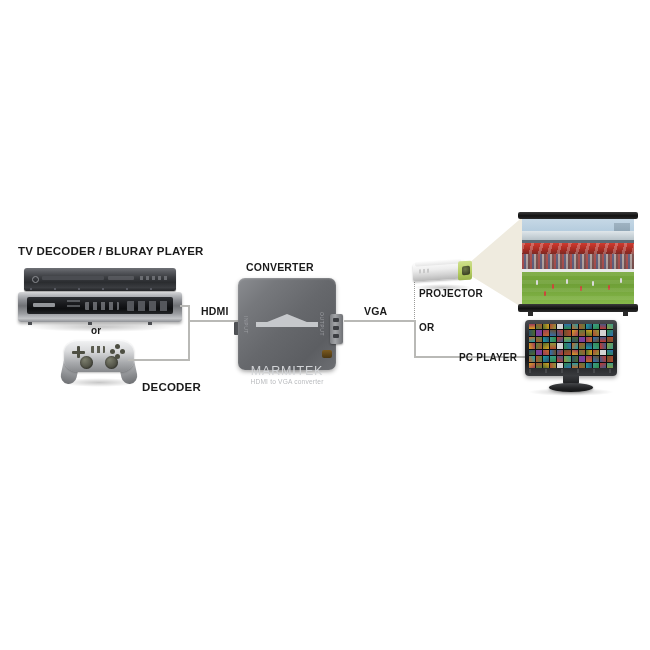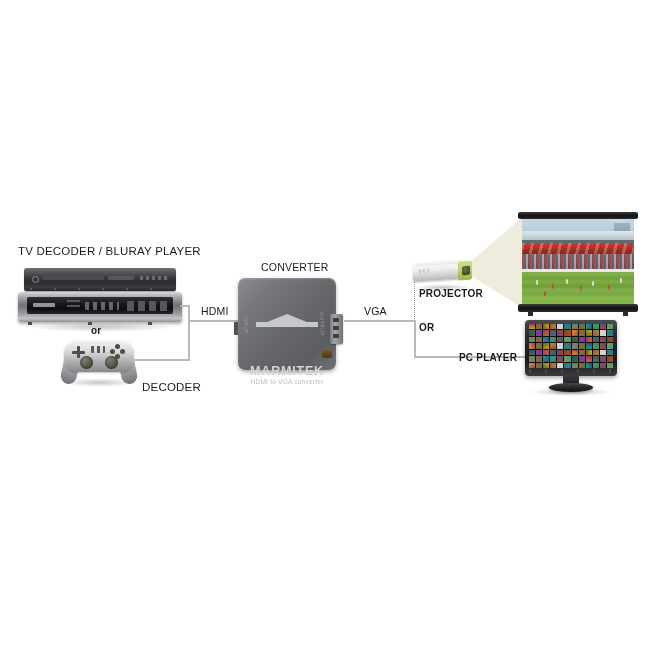--- a/index.html
+++ b/index.html
@@ -5,21 +5,21 @@
   html,body{margin:0;padding:0;}
   body{
     width:650px;height:650px;
     background:#ffffff;
     font-family:"Liberation Sans", sans-serif;
     overflow:hidden;
   }
   #canvas{position:relative;width:650px;height:650px;background:#fff;}
 
   
-  .lbl{position:absolute;color:#1a1a1a;font-weight:normal;white-space:nowrap;letter-spacing:.2px;}
+  .lbl{position:absolute;color:#1a1a1a;font-weight:bold;white-space:nowrap;letter-spacing:.2px;}
   .lbl-src{font-size:11.5px;}
   .lbl-conv{font-size:10.5px;}
   .lbl-small{font-size:10px;font-weight:bold;}
   .lbl-or{font-size:10px;font-weight:bold;}
 
   
   .wire{position:absolute;background:#b9b9b6;}
   .wire-h{height:2px;}
   .wire-v{width:2px;}
   .wire-dot-v{position:absolute;width:0;border-left:1px dotted #9a9a98;}
@@ -96,21 +96,21 @@
     background:linear-gradient(135deg,#8b8d91 0%,#76787c 22%,#66686c 50%,#5c5e62 78%,#6d6f73 100%);
     box-shadow:inset 0 1px 2px rgba(255,255,255,.22), 0 2px 4px rgba(0,0,0,.3);
   }
   .cv-logo{position:absolute;left:0;right:0;top:36px;text-align:center;}
   .cv-mark{width:62px;height:13px;margin:0 auto 1px;
     background:
       linear-gradient(to right, #cfd1d4 0 100%);
     -webkit-mask-image:linear-gradient(#000 0 0);
     clip-path:polygon(0% 100%,0% 62%,18% 62%,50% 0%,82% 62%,100% 62%,100% 100%);
     opacity:.92;}
-  .cv-name{font-size:12.5px;font-weight:bold;color:#d2d4d7;letter-spacing:.8px;line-height:12px;text-align:center;margin-top:38px;}
+  .cv-name{font-size:12.5px;font-weight:normal;color:#d2d4d7;letter-spacing:.8px;line-height:12px;text-align:center;margin-top:38px;}
   .cv-sub{font-size:6.6px;color:#b9bbbe;letter-spacing:.2px;text-align:center;margin-top:1px;}
   .cv-portlabel{position:absolute;font-size:5px;color:#9b9da1;letter-spacing:.6px;
     writing-mode:vertical-rl;text-orientation:mixed;}
   .cv-in{left:5px;top:38px;}
   .cv-out{left:81px;top:34px;}
   .cv-hdmi-port{
     position:absolute;left:-4px;top:44px;width:7px;height:13px;border-radius:1px;
     background:linear-gradient(90deg,#494b4f,#73757a);
   }
   .cv-vga-port{
@@ -246,21 +246,21 @@
   <div class="lbl lbl-src" style="left:142px;top:381px;">DECODER</div>
 
   <div class="wire wire-h" style="left:180px;top:305px;width:10px;"></div>
   <div class="wire wire-v" style="left:188px;top:305px;height:56px;"></div>
 
   <div class="wire wire-h" style="left:128px;top:359px;width:62px;"></div>
 
   <div class="wire wire-h" style="left:188px;top:320px;width:55px;"></div>
   <div class="lbl lbl-conv" style="left:201px;top:305px;">HDMI</div>
 
-  <div class="lbl lbl-conv" style="left:261px;top:261px;">CONVERTER</div>
+  <div class="lbl lbl-conv" style="left:246px;top:261px;">CONVERTER</div>
   <div class="shadow-soft" style="left:240px;top:366px;width:96px;height:9px;"></div>
   <div id="converter">
     <div class="cv-hdmi-port"></div>
     <div class="cv-body">
       <div class="cv-portlabel cv-in">INPUT</div>
       <div class="cv-portlabel cv-out">OUTPUT</div>
       <div class="cv-logo">
         <div class="cv-mark"></div>
         <div class="cv-name">MARMITEK</div>
         <div class="cv-sub">HDMI to VGA converter</div>

